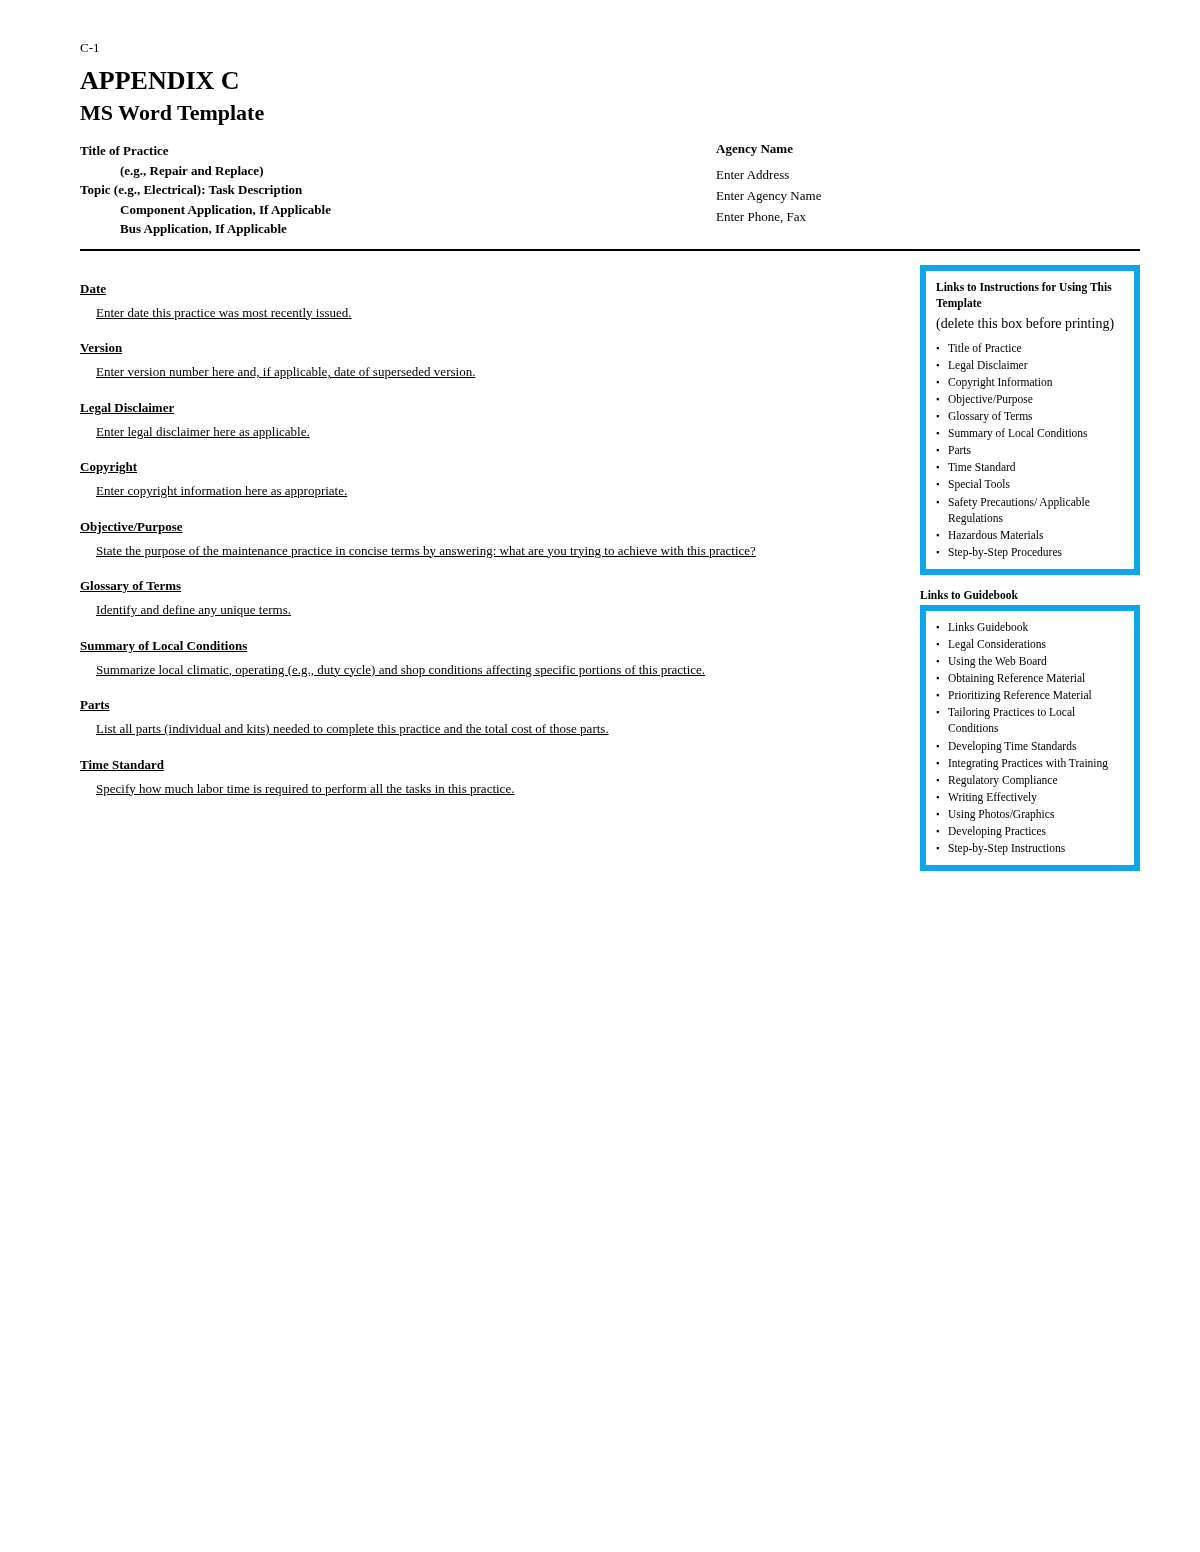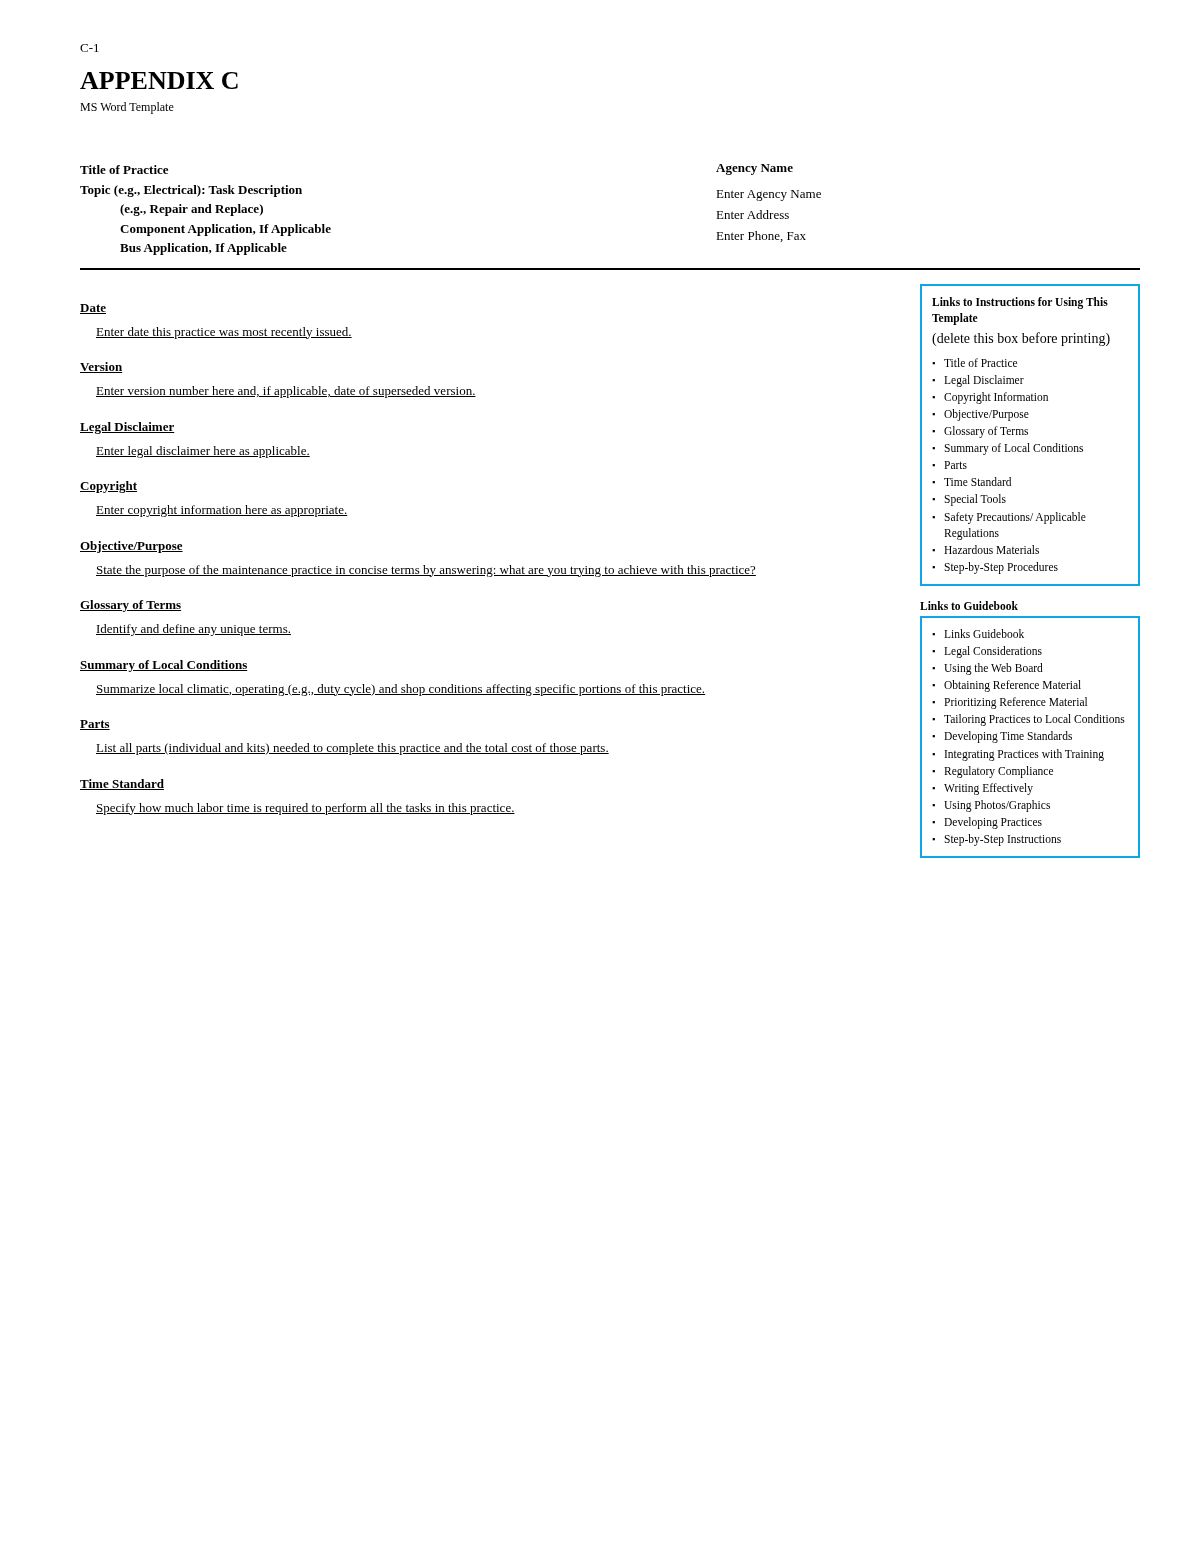--- a/index.html
+++ b/index.html
@@ -19,23 +19,23 @@
     }
 
     .appendix-title {
       font-size: 26px;
       font-weight: bold;
       margin-bottom: 4px;
       margin-top: 10px;
     }
 
     .appendix-subtitle {
-      font-size: 12px;
-      font-weight: normal;
-      margin-bottom: 45px;
+      font-size: 22px;
+      font-weight: bold;
+      margin-bottom: 15px;
     }
 
     .header-section {
       display: flex;
       justify-content: space-between;
       margin-bottom: 10px;
     }
 
     .header-left {
       flex: 0 0 55%;
@@ -103,21 +103,21 @@
       margin-bottom: 6px;
     }
 
     .section-body {
       font-size: 13px;
       line-height: 1.5;
       padding-left: 16px;
     }
 
     .sidebar-box {
-      border: 2px solid #0ea5e9;
+      border: 6px solid #0ea5e9;
       padding: 8px 10px;
       font-size: 11.5px;
       line-height: 1.5;
       margin-bottom: 14px;
     }
 
     .sidebar-box-title {
       font-weight: bold;
       font-size: 11.5px;
       line-height: 1.4;
@@ -169,29 +169,29 @@
 <div class="appendix-title">
   <span>APPENDIX C</span>
 </div>
 <div class="appendix-subtitle">
   <span>MS Word Template</span>
 </div>
 
 <div class="header-section">
   <div class="header-left">
     <div class="header-left-line bold">Title of Practice</div>
+    <div class="header-left-line indent">(e.g., Repair and Replace)</div>
     <div class="header-left-line bold">Topic (e.g., Electrical): Task Description</div>
-    <div class="header-left-line indent">(e.g., Repair and Replace)</div>
     <div class="header-left-line indent">Component Application, If Applicable</div>
     <div class="header-left-line indent">Bus Application, If Applicable</div>
   </div>
   <div class="header-right">
     <div class="header-right-agency">Agency Name</div>
+    <div class="header-right-detail">Enter Address</div>
     <div class="header-right-detail">Enter Agency Name</div>
-    <div class="header-right-detail">Enter Address</div>
     <div class="header-right-detail">Enter Phone, Fax</div>
   </div>
 </div>
 
 <hr class="divider">
 
 <div class="main-content">
   <div class="left-column">
 
   <div class="section">

